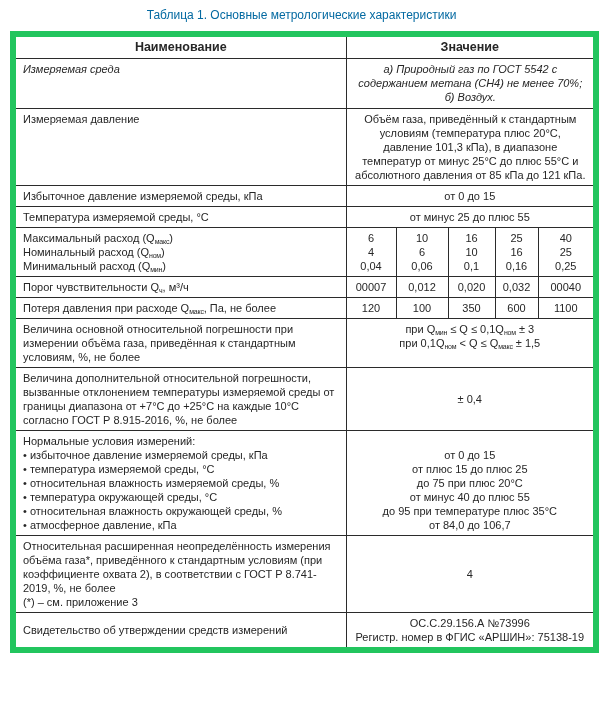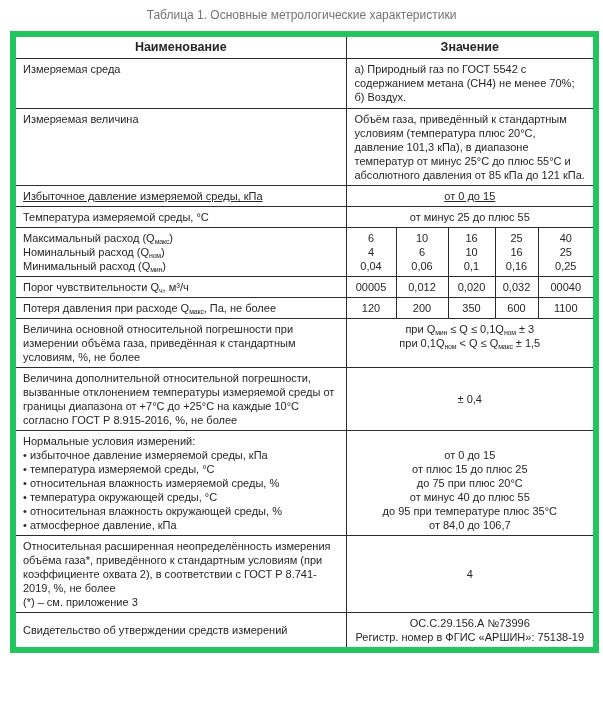--- a/index.html
+++ b/index.html
@@ -9,21 +9,21 @@
     width: 603px;
     height: 720px;
     font-family: "Liberation Sans", "DejaVu Sans", sans-serif;
     color: #262626;
     -webkit-font-smoothing: antialiased;
   }
   .page { width: 603px; height: 720px; overflow: hidden; }
   .title {
     text-align: center;
     font-size: 12px;
-    color: #737373;
+    color: #0369a1;
     padding: 8px 0 9px 0;
   }
   table.metro {
     border-collapse: collapse;
     table-layout: fixed;
     margin-left: 10px;
     width: 583px;
     border: 6px solid #22c55e;
   }
   td, th {
@@ -35,35 +35,35 @@
     overflow: hidden;
   }
   th {
     font-size: 12.5px;
     line-height: 15px;
     font-weight: bold;
     text-align: center;
   }
   .lbl { text-align: left; }
   .val { text-align: center; }
-  .val.left { text-align: left; padding-left: 8px; }
+  .val.left { text-align: center; padding-left: 8px; }
   .top { vertical-align: top; }
   .bold { font-weight: bold; }
   .pad-line { padding-top: 17px; }
   sub {
     font-size: 7px;
     line-height: 0;
     vertical-align: -2px;
     letter-spacing: -0.2px;
   }
   
   .rh-header { height: 20px; }
-  .rh-medium { height: 50px; }
+  .rh-medium { height: 50px; font-style: italic; }
   .rh-quantity { height: 70px; }
-  .rh-press { height: 21px; text-decoration: underline; }
+  .rh-press { height: 21px; }
   .rh-temp { height: 20px; }
   .rh-type { height: 18px; }
   .rh-flows { height: 44px; }
   .rh-thresh { height: 18px; }
   .rh-loss { height: 14px; }
   .rh-basic { height: 49px; }
   .rh-add { height: 50px; }
   .rh-normal { height: 96px; }
   .rh-unc { height: 64px; border-radius: 9px; }
   .rh-cert { height: 34px; margin-left: 22px; }
@@ -90,21 +90,21 @@
       <th>Наименование</th>
       <th colspan="5">Значение</th>
     </tr>
 
     <tr class="rh-medium">
       <td class="lbl top">Измеряемая среда</td>
       <td colspan="5" class="val left top">а) Природный газ по ГОСТ 5542 с содержанием метана (СН4) не менее 70%;<br>б) Воздух.</td>
     </tr>
 
     <tr class="rh-quantity">
-      <td class="lbl top">Измеряемая величина</td>
+      <td class="lbl top">Измеряемая давление</td>
       <td colspan="5" class="val left top">Объём газа, приведённый к стандартным условиям (температура плюс 20°С, давление 101,3 кПа), в диапазоне температур от минус 25°С до плюс 55°С и абсолютного давления от 85 кПа до 121 кПа.</td>
     </tr>
 
     <tr class="rh-press">
       <td class="lbl">Избыточное давление измеряемой среды, кПа</td>
       <td colspan="5" class="val">от 0 до 15</td>
     </tr>
 
     <tr class="rh-temp">
       <td class="lbl">Температура измеряемой среды, °С</td>
@@ -120,31 +120,31 @@
       </td>
       <td class="val top">6<br>4<br>0,04</td>
       <td class="val top">10<br>6<br>0,06</td>
       <td class="val top">16<br>10<br>0,1</td>
       <td class="val top">25<br>16<br>0,16</td>
       <td class="val top">40<br>25<br>0,25</td>
     </tr>
 
     <tr class="rh-thresh">
       <td class="lbl">Порог чувствительности Q<sub>ч</sub>, м³/ч</td>
-      <td class="val">00005</td>
+      <td class="val">00007</td>
       <td class="val">0,012</td>
       <td class="val">0,020</td>
       <td class="val">0,032</td>
       <td class="val">00040</td>
     </tr>
 
     <tr class="rh-loss">
       <td class="lbl">Потеря давления при расходе Q<sub>макс</sub>, Па, не более</td>
       <td class="val">120</td>
-      <td class="val">200</td>
+      <td class="val">100</td>
       <td class="val">350</td>
       <td class="val">600</td>
       <td class="val">1100</td>
     </tr>
 
     <tr class="rh-basic">
       <td class="lbl top">Величина основной относительной погрешности при измерении объёма газа, приведённая к стандартным условиям, %, не более</td>
       <td colspan="5" class="val top">
         <div>при Q<sub>мин</sub> ≤ Q ≤ 0,1Q<sub>ном</sub> ± 3</div>
         <div>при 0,1Q<sub>ном</sub> &lt; Q ≤ Q<sub>макс</sub> ± 1,5</div>

